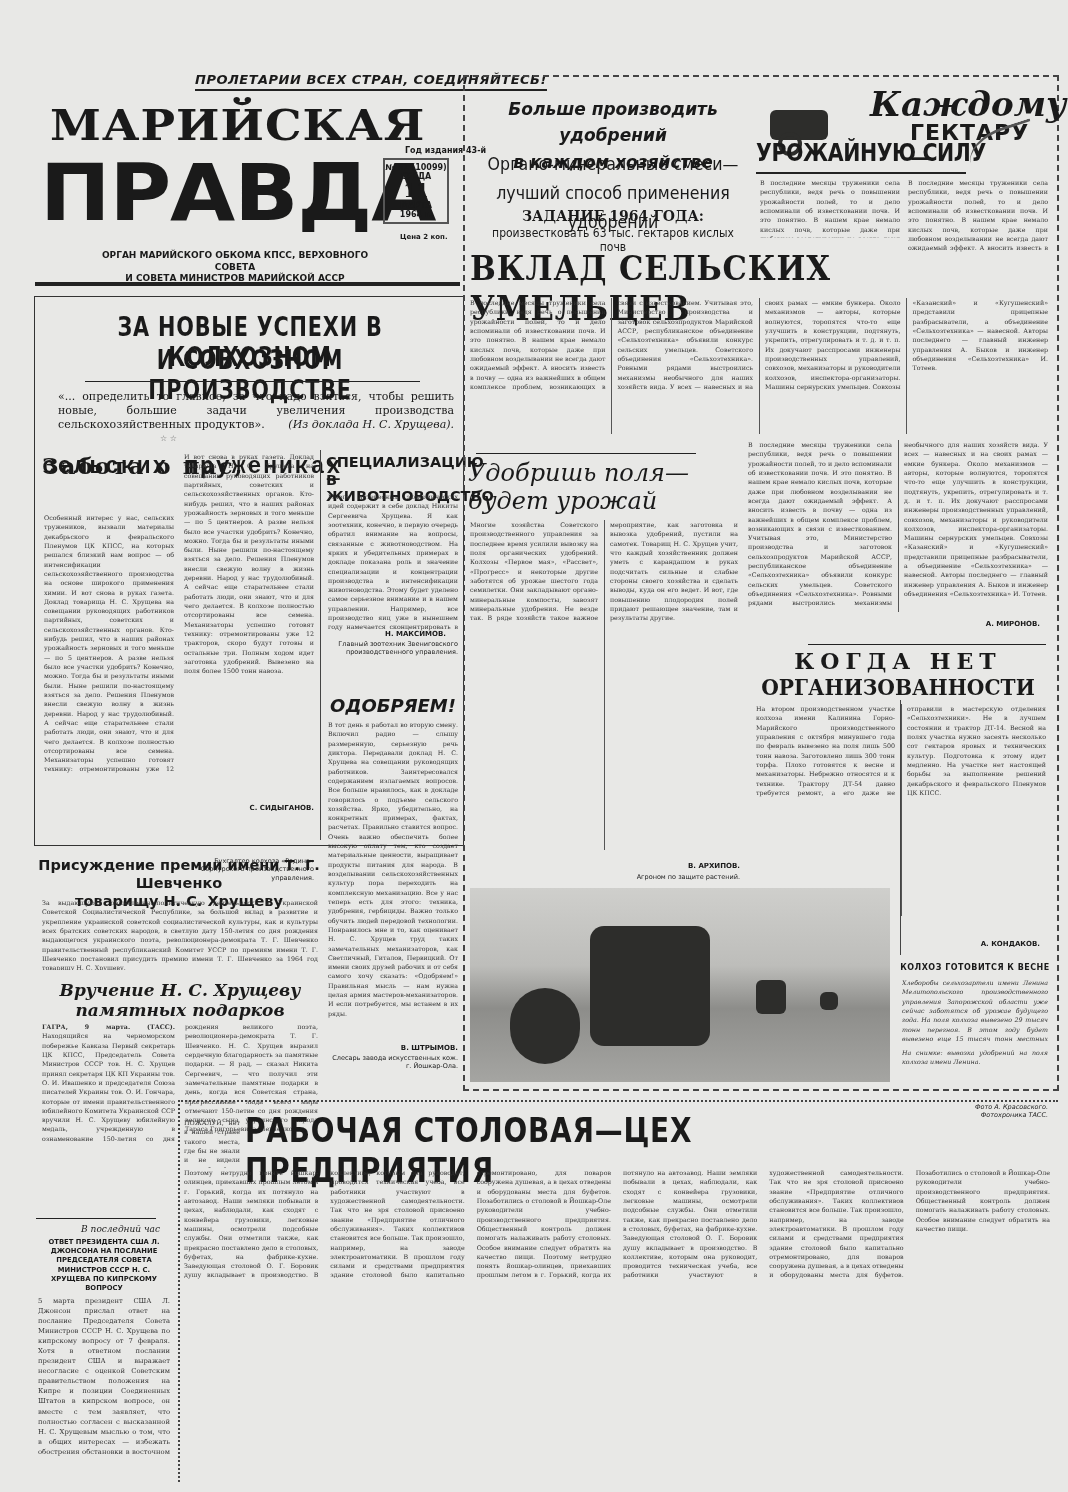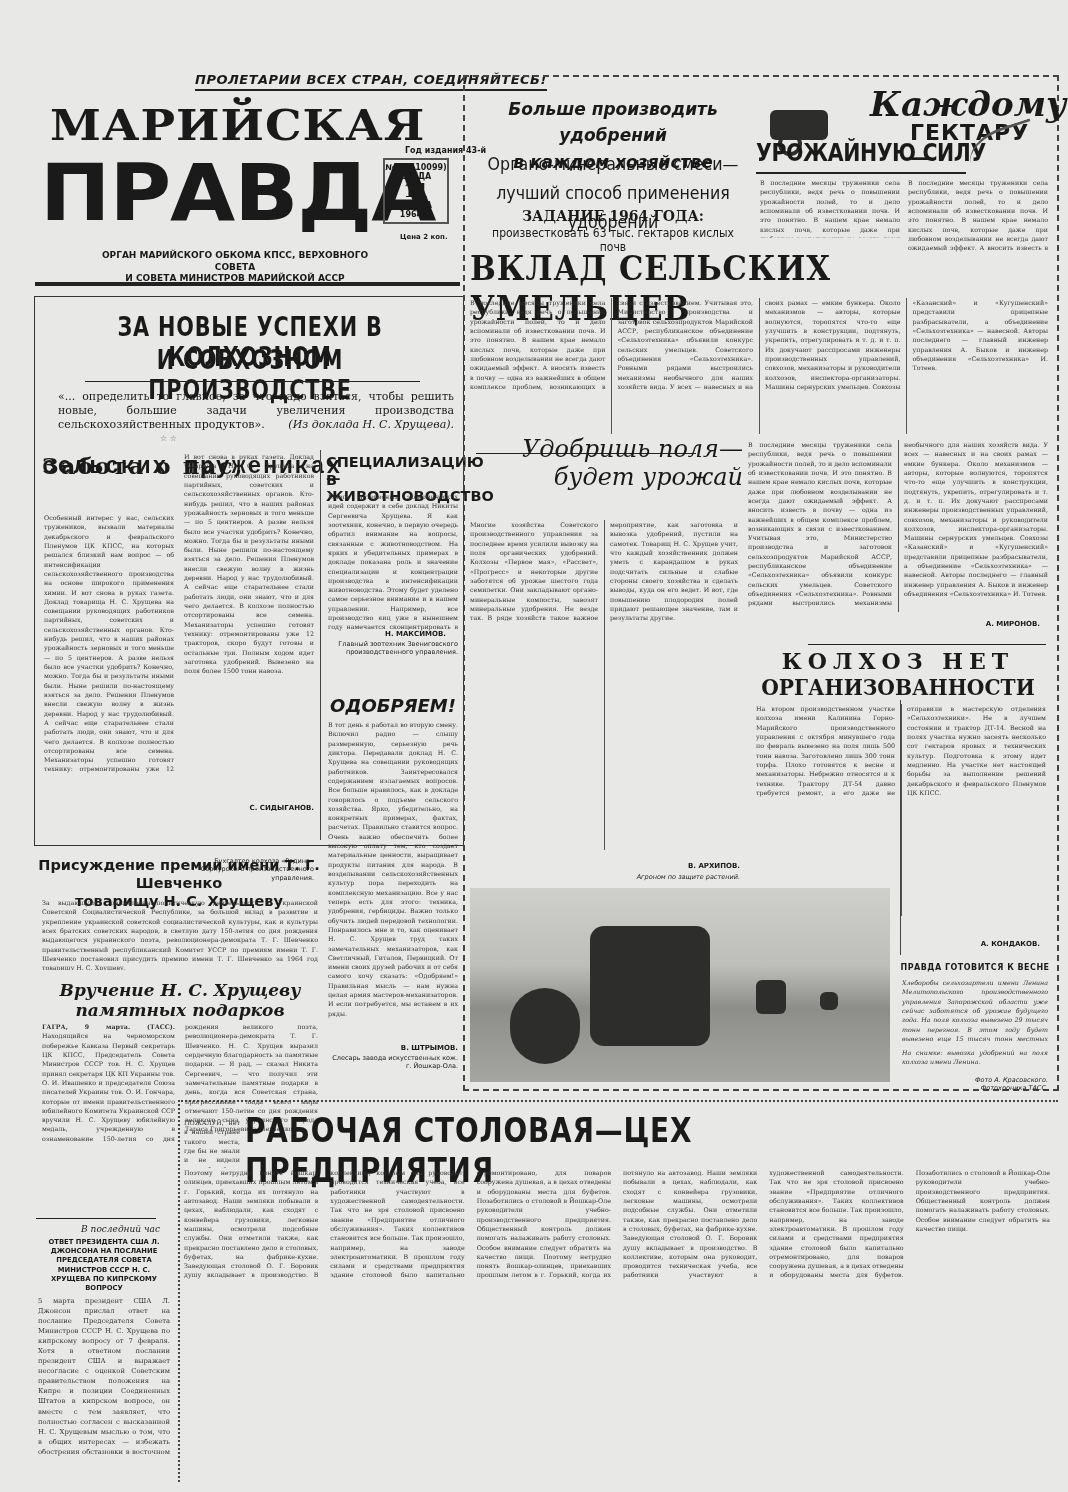--- a/index.html
+++ b/index.html
@@ -119,49 +119,49 @@
   <div class="abs" style="left:756px;top:138px;font:bold 25px 'DejaVu Sans',sans-serif;transform:scaleX(0.82);transform-origin:left;letter-spacing:-0.5px;">УРОЖАЙНУЮ СИЛУ</div>
   <div class="abs" style="left:968px;top:128px;width:70px;height:40px;border-top:3px solid #555;border-radius:60% 0 0 0;transform:rotate(-18deg);"></div>
   <div class="abs rule" style="left:756px;top:172px;width:210px;height:2px;"></div>
 
   <div class="abs col" style="left:760px;top:178px;width:140px;height:60px;">В последние месяцы труженики села республики, ведя речь о повышении урожайности полей, то и дело вспоминали об известковании почв. И это понятно. В нашем крае немало кислых почв, которые даже при любовном возделывании не всегда дают ожидаемый эффект. А вносить известь в почву — одна из важнейших в общем комплексе проблем, возникающих в связи с известкованием. Учитывая это, Министерство производства и заготовок сельхозпродуктов Марийской АССР, республиканское объединение «Сельхозтехника» объявили конкурс сельских умельцев. Советского объединения «Сельхозтехника». Ровными рядами выстроились механизмы необычного для наших хозяйств вида. У всех — навесных и на своих рамах — емкие бункера. Около механизмов — авторы, которые волнуются, торопятся что-то еще улучшить в конструкции, подтянуть, укрепить, отрегулировать и т. д. и т. п. Их докучают расспросами инженеры производственных управлений, совхозов, механизаторы и руководители колхозов, инспектора-организаторы. Машины сернурских умельцев. Совхозы «Казанский» и «Кугушенский» представили прицепные разбрасыватели, а объединение «Сельхозтехника» — навесной. Авторы последнего — главный инженер управления А. Быков и инженер объединения «Сельхозтехника» И. Тотеев.</div>
   <div class="abs col" style="left:908px;top:178px;width:140px;height:74px;">В последние месяцы труженики села республики, ведя речь о повышении урожайности полей, то и дело вспоминали об известковании почв. И это понятно. В нашем крае немало кислых почв, которые даже при любовном возделывании не всегда дают ожидаемый эффект. А вносить известь в почву — одна из важнейших в общем комплексе проблем, возникающих в связи с известкованием. Учитывая это, Министерство производства и заготовок сельхозпродуктов Марийской АССР, республиканское объединение «Сельхозтехника» объявили конкурс сельских умельцев. Советского объединения «Сельхозтехника». Ровными рядами выстроились механизмы необычного для наших хозяйств вида. У всех — навесных и на своих рамах — емкие бункера. Около механизмов — авторы, которые волнуются, торопятся что-то еще улучшить в конструкции, подтянуть, укрепить, отрегулировать и т. д. и т. п. Их докучают расспросами инженеры производственных управлений, совхозов, механизаторы и руководители колхозов, инспектора-организаторы. Машины сернурских умельцев. Совхозы «Казанский» и «Кугушенский» представили прицепные разбрасыватели, а объединение «Сельхозтехника» — навесной. Авторы последнего — главный инженер управления А. Быков и инженер объединения «Сельхозтехника» И. Тотеев.</div>
   <div class="abs" style="left:470px;top:248px;font:bold 34px 'DejaVu Serif',serif;letter-spacing:1px;transform:scaleX(0.9);transform-origin:left;">ВКЛАД СЕЛЬСКИХ УМЕЛЬЦЕВ</div>
   <div class="abs col" style="left:470px;top:298px;width:578px;height:136px;column-count:4;column-gap:12px;column-rule:1px solid #555;">В последние месяцы труженики села республики, ведя речь о повышении урожайности полей, то и дело вспоминали об известковании почв. И это понятно. В нашем крае немало кислых почв, которые даже при любовном возделывании не всегда дают ожидаемый эффект. А вносить известь в почву — одна из важнейших в общем комплексе проблем, возникающих в связи с известкованием. Учитывая это, Министерство производства и заготовок сельхозпродуктов Марийской АССР, республиканское объединение «Сельхозтехника» объявили конкурс сельских умельцев. Советского объединения «Сельхозтехника». Ровными рядами выстроились механизмы необычного для наших хозяйств вида. У всех — навесных и на своих рамах — емкие бункера. Около механизмов — авторы, которые волнуются, торопятся что-то еще улучшить в конструкции, подтянуть, укрепить, отрегулировать и т. д. и т. п. Их докучают расспросами инженеры производственных управлений, совхозов, механизаторы и руководители колхозов, инспектора-организаторы. Машины сернурских умельцев. Совхозы «Казанский» и «Кугушенский» представили прицепные разбрасыватели, а объединение «Сельхозтехника» — навесной. Авторы последнего — главный инженер управления А. Быков и инженер объединения «Сельхозтехника» И. Тотеев.</div>
   <div class="abs rule" style="left:476px;top:453px;width:220px;height:1px;"></div>
 
-  <div class="abs" style="left:468px;top:436px;width:275px;text-align:right;font:italic 24px 'DejaVu Serif',serif;line-height:1.15;">
+  <div class="abs" style="left:468px;top:460px;width:275px;text-align:left;font:italic 24px 'DejaVu Serif',serif;line-height:1.15;">
     <div>Удобришь поля—</div>
     <div>будет урожай</div>
   </div>
   <div class="abs col" style="left:470px;top:520px;width:268px;height:330px;column-count:2;column-gap:12px;column-rule:1px solid #555;">Многие хозяйства Советского производственного управления за последнее время усилили вывозку на поля органических удобрений. Колхозы «Первое мая», «Рассвет», «Прогресс» и некоторые другие заботятся об урожае шестого года семилетки. Они закладывают органо-минеральные компосты, завозят минеральные удобрения. Не везде так. В ряде хозяйств такое важное мероприятие, как заготовка и вывозка удобрений, пустили на самотек. Товарищ Н. С. Хрущев учит, что каждый хозяйственник должен уметь с карандашом в руках подсчитать сильные и слабые стороны своего хозяйства и сделать выводы, куда он его ведет. И вот, где повышению плодородия полей придают решающее значение, там и результаты другие.</div>
   <div class="abs sig" style="left:612px;top:862px;width:128px;">В. АРХИПОВ.</div>
-  <div class="abs sigsub" style="left:612px;top:873px;width:128px;font-style:italic;">Агроном по защите растений.</div>
+  <div class="abs sigsub" style="left:612px;top:873px;width:128px;">Агроном по защите растений.</div>
 
   <div class="abs col" style="left:748px;top:440px;width:300px;height:172px;column-count:2;column-gap:12px;column-rule:1px solid #555;">В последние месяцы труженики села республики, ведя речь о повышении урожайности полей, то и дело вспоминали об известковании почв. И это понятно. В нашем крае немало кислых почв, которые даже при любовном возделывании не всегда дают ожидаемый эффект. А вносить известь в почву — одна из важнейших в общем комплексе проблем, возникающих в связи с известкованием. Учитывая это, Министерство производства и заготовок сельхозпродуктов Марийской АССР, республиканское объединение «Сельхозтехника» объявили конкурс сельских умельцев. Советского объединения «Сельхозтехника». Ровными рядами выстроились механизмы необычного для наших хозяйств вида. У всех — навесных и на своих рамах — емкие бункера. Около механизмов — авторы, которые волнуются, торопятся что-то еще улучшить в конструкции, подтянуть, укрепить, отрегулировать и т. д. и т. п. Их докучают расспросами инженеры производственных управлений, совхозов, механизаторы и руководители колхозов, инспектора-организаторы. Машины сернурских умельцев. Совхозы «Казанский» и «Кугушенский» представили прицепные разбрасыватели, а объединение «Сельхозтехника» — навесной. Авторы последнего — главный инженер управления А. Быков и инженер объединения «Сельхозтехника» И. Тотеев.</div>
   <div class="abs sig" style="left:900px;top:620px;width:140px;">А. МИРОНОВ.</div>
 
   <div class="abs rule" style="left:808px;top:644px;width:238px;height:1px;"></div>
-  <div class="abs" style="left:748px;top:648px;width:300px;text-align:center;font:bold 22px 'DejaVu Serif',serif;letter-spacing:6px;">КОЛХОЗ НЕТ</div>
+  <div class="abs" style="left:748px;top:648px;width:300px;text-align:center;font:bold 22px 'DejaVu Serif',serif;letter-spacing:6px;">КОГДА НЕТ</div>
   <div class="abs" style="left:748px;top:674px;width:300px;text-align:center;font:bold 22px 'DejaVu Serif',serif;transform:scaleX(0.92);">ОРГАНИЗОВАННОСТИ</div>
   <div class="abs col" style="left:756px;top:704px;width:290px;height:212px;column-count:2;column-gap:12px;column-rule:1px solid #555;">На втором производственном участке колхоза имени Калинина Горно-Марийского производственного управления с октября минувшего года по февраль вывезено на поля лишь 500 тонн навоза. Заготовлено лишь 300 тонн торфа. Плохо готовятся к весне и механизаторы. Небрежно относятся и к технике. Трактору ДТ-54 давно требуется ремонт, а его даже не отправили в мастерскую отделения «Сельхозтехники». Не в лучшем состоянии и трактор ДТ-14. Весной на полях участка нужно засеять несколько сот гектаров яровых и технических культур. Подготовка к этому идет медленно. На участке нет настоящей борьбы за выполнение решений декабрьского и февральского Пленумов ЦК КПСС.</div>
   <div class="abs sig" style="left:900px;top:940px;width:140px;">А. КОНДАКОВ.</div>
   <div class="abs" style="left:900px;top:700px;width:1px;height:255px;background:#444;"></div>
 
   <div class="abs photo" style="left:470px;top:888px;width:420px;height:194px;">
     <div class="tractor" style="left:120px;top:38px;width:120px;height:120px;border-radius:14px;"></div>
     <div class="tractor" style="left:40px;top:100px;width:70px;height:76px;border-radius:40px;"></div>
     <div class="tractor" style="left:286px;top:92px;width:30px;height:34px;"></div>
     <div class="tractor" style="left:350px;top:104px;width:18px;height:18px;"></div>
   </div>
 
-  <div class="abs" style="left:900px;top:963px;width:150px;text-align:center;font:bold 8px 'DejaVu Sans',sans-serif;letter-spacing:0.5px;">ПРАВДА ГОТОВИТСЯ К ВЕСНЕ</div>
+  <div class="abs" style="left:900px;top:963px;width:150px;text-align:center;font:bold 8px 'DejaVu Sans',sans-serif;letter-spacing:0.5px;">КОЛХОЗ ГОТОВИТСЯ К ВЕСНЕ</div>
   <div class="abs col ital" style="left:902px;top:978px;width:146px;height:64px;">Хлеборобы сельхозартели имени Ленина Мелитопольского производственного управления Запорожской области уже сейчас заботятся об урожае будущего года. На поля колхоза вывезено 29 тысяч тонн перегноя. В этом году будет вывезено еще 15 тысяч тонн местных удобрений.</div>
   <div class="abs col ital" style="left:902px;top:1048px;width:146px;height:24px;">На снимке: вывозка удобрений на поля колхоза имени Ленина.</div>
-  <div class="abs sigsub ital" style="left:902px;top:1076px;width:146px;">
+  <div class="abs sigsub ital" style="left:902px;top:1103px;width:146px;">
     <div>Фото А. Красовского.</div>
     <div>Фотохроника ТАСС.</div>
   </div>
 
   <div class="abs" style="left:178px;top:1100px;width:878px;height:380px;border-left:2px dotted #444;border-top:2px dotted #444;"></div>
   <div class="abs" style="left:245px;top:1110px;font:bold 34px 'DejaVu Sans',sans-serif;transform:scaleX(0.82);transform-origin:left;letter-spacing:1px;">РАБОЧАЯ СТОЛОВАЯ—ЦЕХ ПРЕДПРИЯТИЯ</div>
   <div class="abs col" style="left:184px;top:1118px;width:56px;height:50px;">ПОЖАЛУЙ, нет в нашей стране такого места, где бы не знали и не видели автомобилей марки «ГАЗ».</div>
   <div class="abs col" style="left:184px;top:1168px;width:866px;height:305px;column-count:6;column-gap:12px;"><span>Поэтому нетрудно понять йошкар-олинцев, приехавших прошлым летом в г. Горький, когда их потянуло на автозавод. Наши земляки побывали в цехах, наблюдали, как сходят с конвейера грузовики, легковые машины, осмотрели подсобные службы. Они отметили также, как прекрасно поставлено дело в столовых, буфетах, на фабрике-кухне. Заведующая столовой О. Г. Боровик душу вкладывает в производство. В коллективе, которым она руководит, проводится техническая учеба, все работники участвуют в художественной самодеятельности. Так что не зря столовой присвоено звание «Предприятие отличного обслуживания». Таких коллективов становится все больше. Так произошло, например, на заводе электроавтоматики. В прошлом году силами и средствами предприятия здание столовой было капитально отремонтировано, для поваров сооружена душевая, а в цехах отведены и оборудованы места для буфетов. Позаботились о столовой в Йошкар-Оле руководители учебно-производственного предприятия. Общественный контроль должен помогать налаживать работу столовых. Особое внимание следует обратить на качество пищи.</span> <span>Поэтому нетрудно понять йошкар-олинцев, приехавших прошлым летом в г. Горький, когда их потянуло на автозавод. Наши земляки побывали в цехах, наблюдали, как сходят с конвейера грузовики, легковые машины, осмотрели подсобные службы. Они отметили также, как прекрасно поставлено дело в столовых, буфетах, на фабрике-кухне. Заведующая столовой О. Г. Боровик душу вкладывает в производство. В коллективе, которым она руководит, проводится техническая учеба, все работники участвуют в художественной самодеятельности. Так что не зря столовой присвоено звание «Предприятие отличного обслуживания». Таких коллективов становится все больше. Так произошло, например, на заводе электроавтоматики. В прошлом году силами и средствами предприятия здание столовой было капитально отремонтировано, для поваров сооружена душевая, а в цехах отведены и оборудованы места для буфетов. Позаботились о столовой в Йошкар-Оле руководители учебно-производственного предприятия. Общественный контроль должен помогать налаживать работу столовых. Особое внимание следует обратить на качество пищи.</span></div>
 
 </div>

